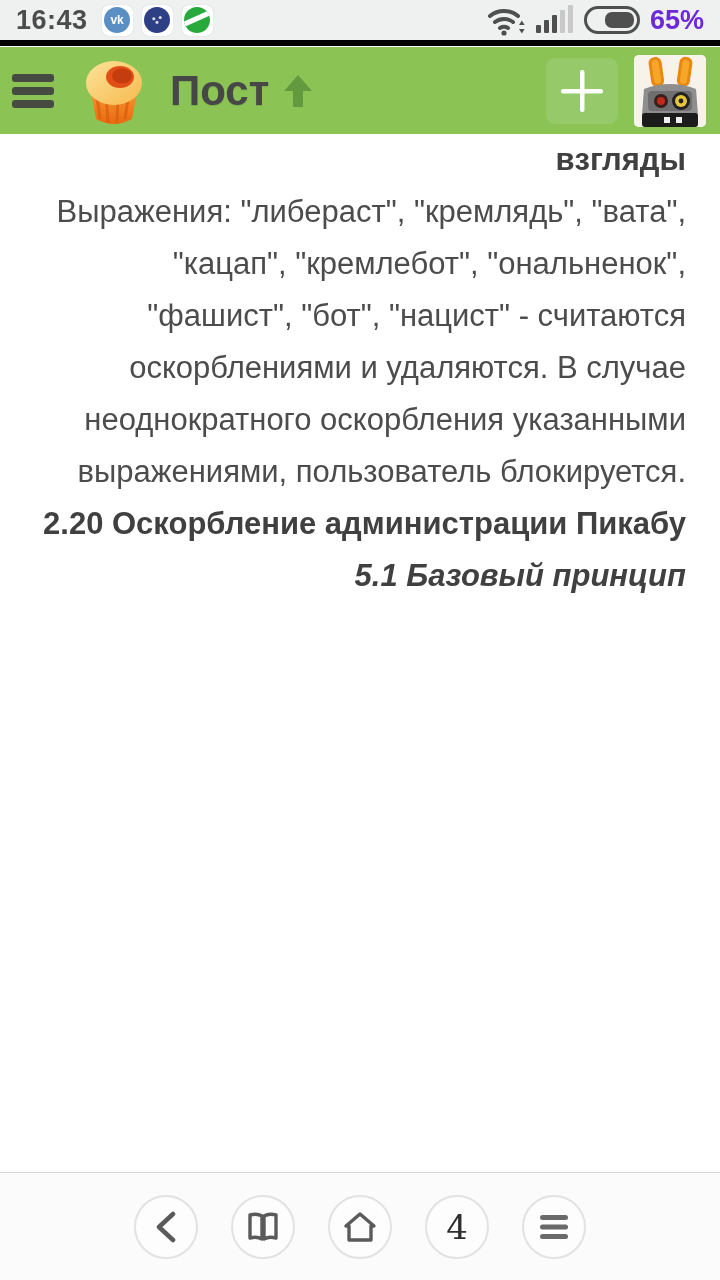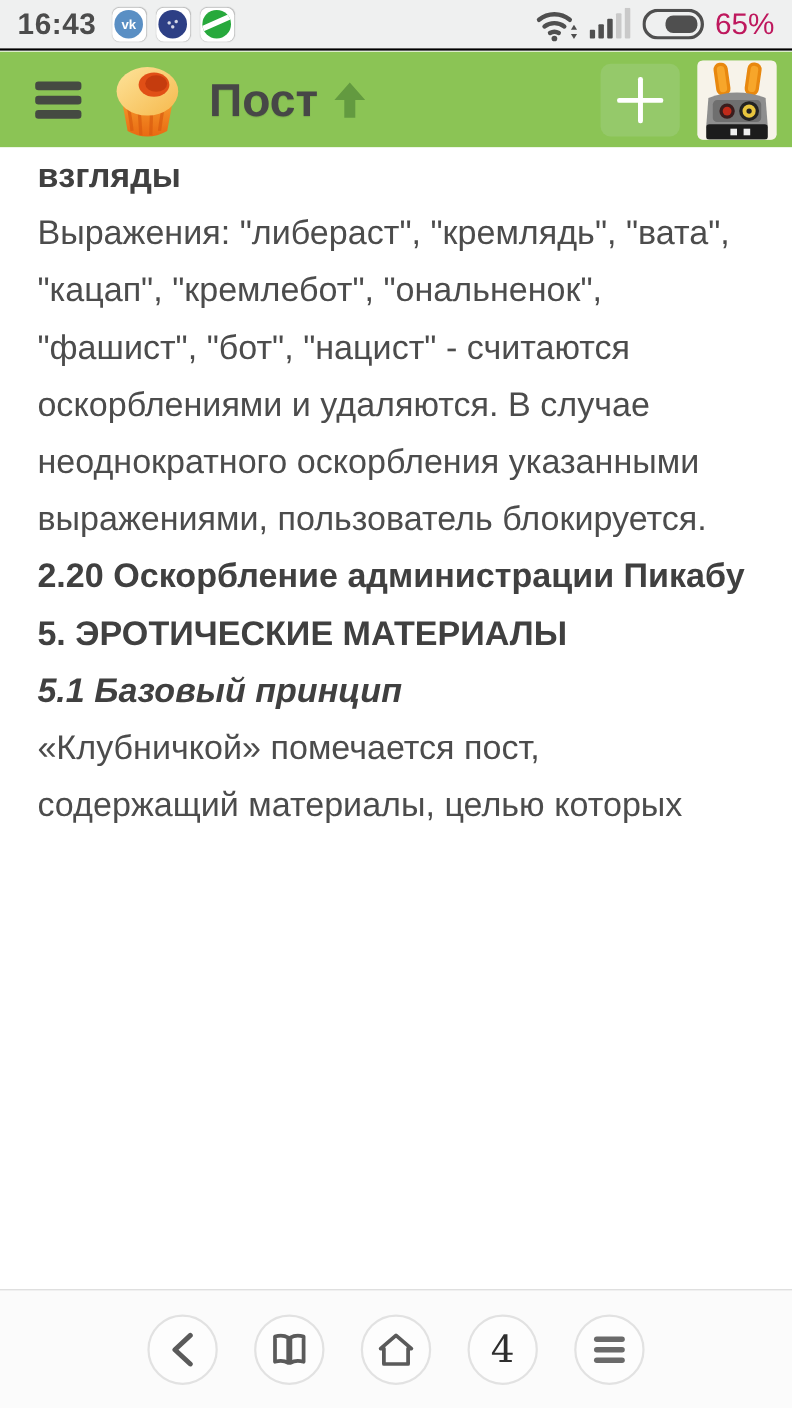--- a/index.html
+++ b/index.html
@@ -4,63 +4,63 @@
 <style>
   html,body{margin:0;padding:0;}
   body{
     width:720px;height:1280px;position:relative;overflow:hidden;
     background:#ffffff;font-family:"Liberation Sans",sans-serif;
     -webkit-font-smoothing:antialiased;
   }
   
   .status-bar{
     position:absolute;top:0;left:0;right:0;height:46px;
-    background:#eff0f0;border-bottom:2px solid #000000;
+    background:#eff0f0;border-bottom:6px solid #000000;
     display:flex;align-items:center;padding:0 16px;box-sizing:border-box;
     color:#4c4c4c;
   }
   .status-time{font-size:27px;font-weight:bold;color:#4c4c4c;letter-spacing:0.5px;}
   .app-icons{display:flex;gap:9px;margin-left:14px;}
   .app-tile{width:31px;height:31px;border-radius:7px;background:#ffffff;
     display:flex;align-items:center;justify-content:center;box-shadow:0 0 1px rgba(0,0,0,.25);}
   .app-dot{width:26px;height:26px;border-radius:50%;display:flex;align-items:center;justify-content:center;}
   .app-dot.vk{background:#5a8fc4;}
   .app-dot.vk span{color:#fff;font-size:12px;font-weight:bold;letter-spacing:0;}
   .app-dot.navy{background:#2d3f85;position:relative;overflow:hidden;}
   .app-dot.navy::after{content:"";position:absolute;left:5px;top:7px;width:16px;height:12px;
     background:radial-gradient(circle at 30% 40%, rgba(255,255,255,.8) 1px, transparent 2px),
                radial-gradient(circle at 70% 30%, rgba(255,255,255,.8) 1px, transparent 2px),
                radial-gradient(circle at 50% 70%, rgba(255,255,255,.8) 1px, transparent 2px);}
   .app-dot.sber{background:#27a93c;position:relative;overflow:hidden;}
   .app-dot.sber::after{content:"";position:absolute;left:-4px;top:9px;width:34px;height:5px;
     background:#fff;transform:rotate(-24deg);border-radius:3px;}
   .status-right{margin-left:auto;display:flex;align-items:center;gap:10px;}
-  .status-pct{font-size:27px;font-weight:normal;color:#be185d;}
+  .status-pct{font-size:27px;font-weight:bold;color:#6d28d9;}
   
   .header{
     position:absolute;top:47px;left:0;right:0;height:87px;
     background:#8bc455;display:flex;align-items:center;
-    padding:0 14px 0 32px;box-sizing:border-box;
+    padding:0 14px 0 12px;box-sizing:border-box;
   }
   .hamburger{width:42px;height:34px;display:flex;flex-direction:column;justify-content:space-between;cursor:pointer;}
   .hamburger .bar{height:8px;border-radius:3px;background:#454a42;}
   .logo{width:76px;height:76px;margin-left:22px;flex:0 0 auto;}
   .page-title{margin-left:18px;font-size:42px;font-weight:bold;color:#474747;text-shadow:0 1px 1px rgba(0,0,0,0.12);}
   .title-arrow{margin-left:12px;width:34px;height:36px;}
   .header-spacer{flex:1;}
   .plus-btn{
     width:72px;height:66px;border-radius:9px;background:#95c96a;
     display:flex;align-items:center;justify-content:center;cursor:pointer;flex:0 0 auto;
   }
   .avatar{width:72px;height:72px;border-radius:5px;margin-left:16px;overflow:hidden;flex:0 0 auto;background:#f7f3ea;}
   
   .content{
     position:absolute;top:134px;left:0;right:0;bottom:108px;background:#fff;
     padding:0 34px;box-sizing:border-box;overflow:hidden;
-    font-size:31px;line-height:52px;color:#4c4c4c;
+    font-size:31px;line-height:52px;color:#4c4c4c;text-align:right;
   }
   .content .block{white-space:pre-line;margin:0;}
   .bold{font-weight:bold;color:#404040;}
   .clipped-heading{margin-top:-10px;}
   .h-410{margin-top:20px;}
   .h-411{margin-top:18px;}
   .h-5{margin-top:66px;}
   .h-51{margin-top:16px;font-style:italic;}
   .link{color:#6fa3c7;margin-left:9px;cursor:pointer;}
   
@@ -178,24 +178,21 @@
 
 <div class="content">
   <p class="block bold clipped-heading">взгляды</p>
   <p class="block">Выражения: "либераст", "кремлядь", "вата",
 "кацап", "кремлебот", "ональненок",
 "фашист", "бот", "нацист" - считаются
 оскорблениями и удаляются. В случае
 неоднократного оскорбления указанными
 выражениями, пользователь блокируется.</p>
   <p class="block bold h-411">2.20 Оскорбление администрации Пикабу</p>
-  <p class="block bold h-5">5. ЭРОТИЧЕСКИЕ МАТЕРИАЛЫ</p>
   <p class="block bold h-51">5.1 Базовый принцип</p>
-  <p class="block">«Клубничкой» помечается пост,
-содержащий материалы, целью которых</p>
 </div>
 
 <div class="navbar">
   <div class="nav-btn">
     <svg width="26" height="32" viewBox="0 0 26 32">
       <polyline points="20,3 6,16 20,29" fill="none" stroke="#5a5a5a" stroke-width="4.5" stroke-linecap="round" stroke-linejoin="round"></polyline>
     </svg>
   </div>
   <div class="nav-btn">
     <svg width="34" height="30" viewBox="0 0 34 30">

